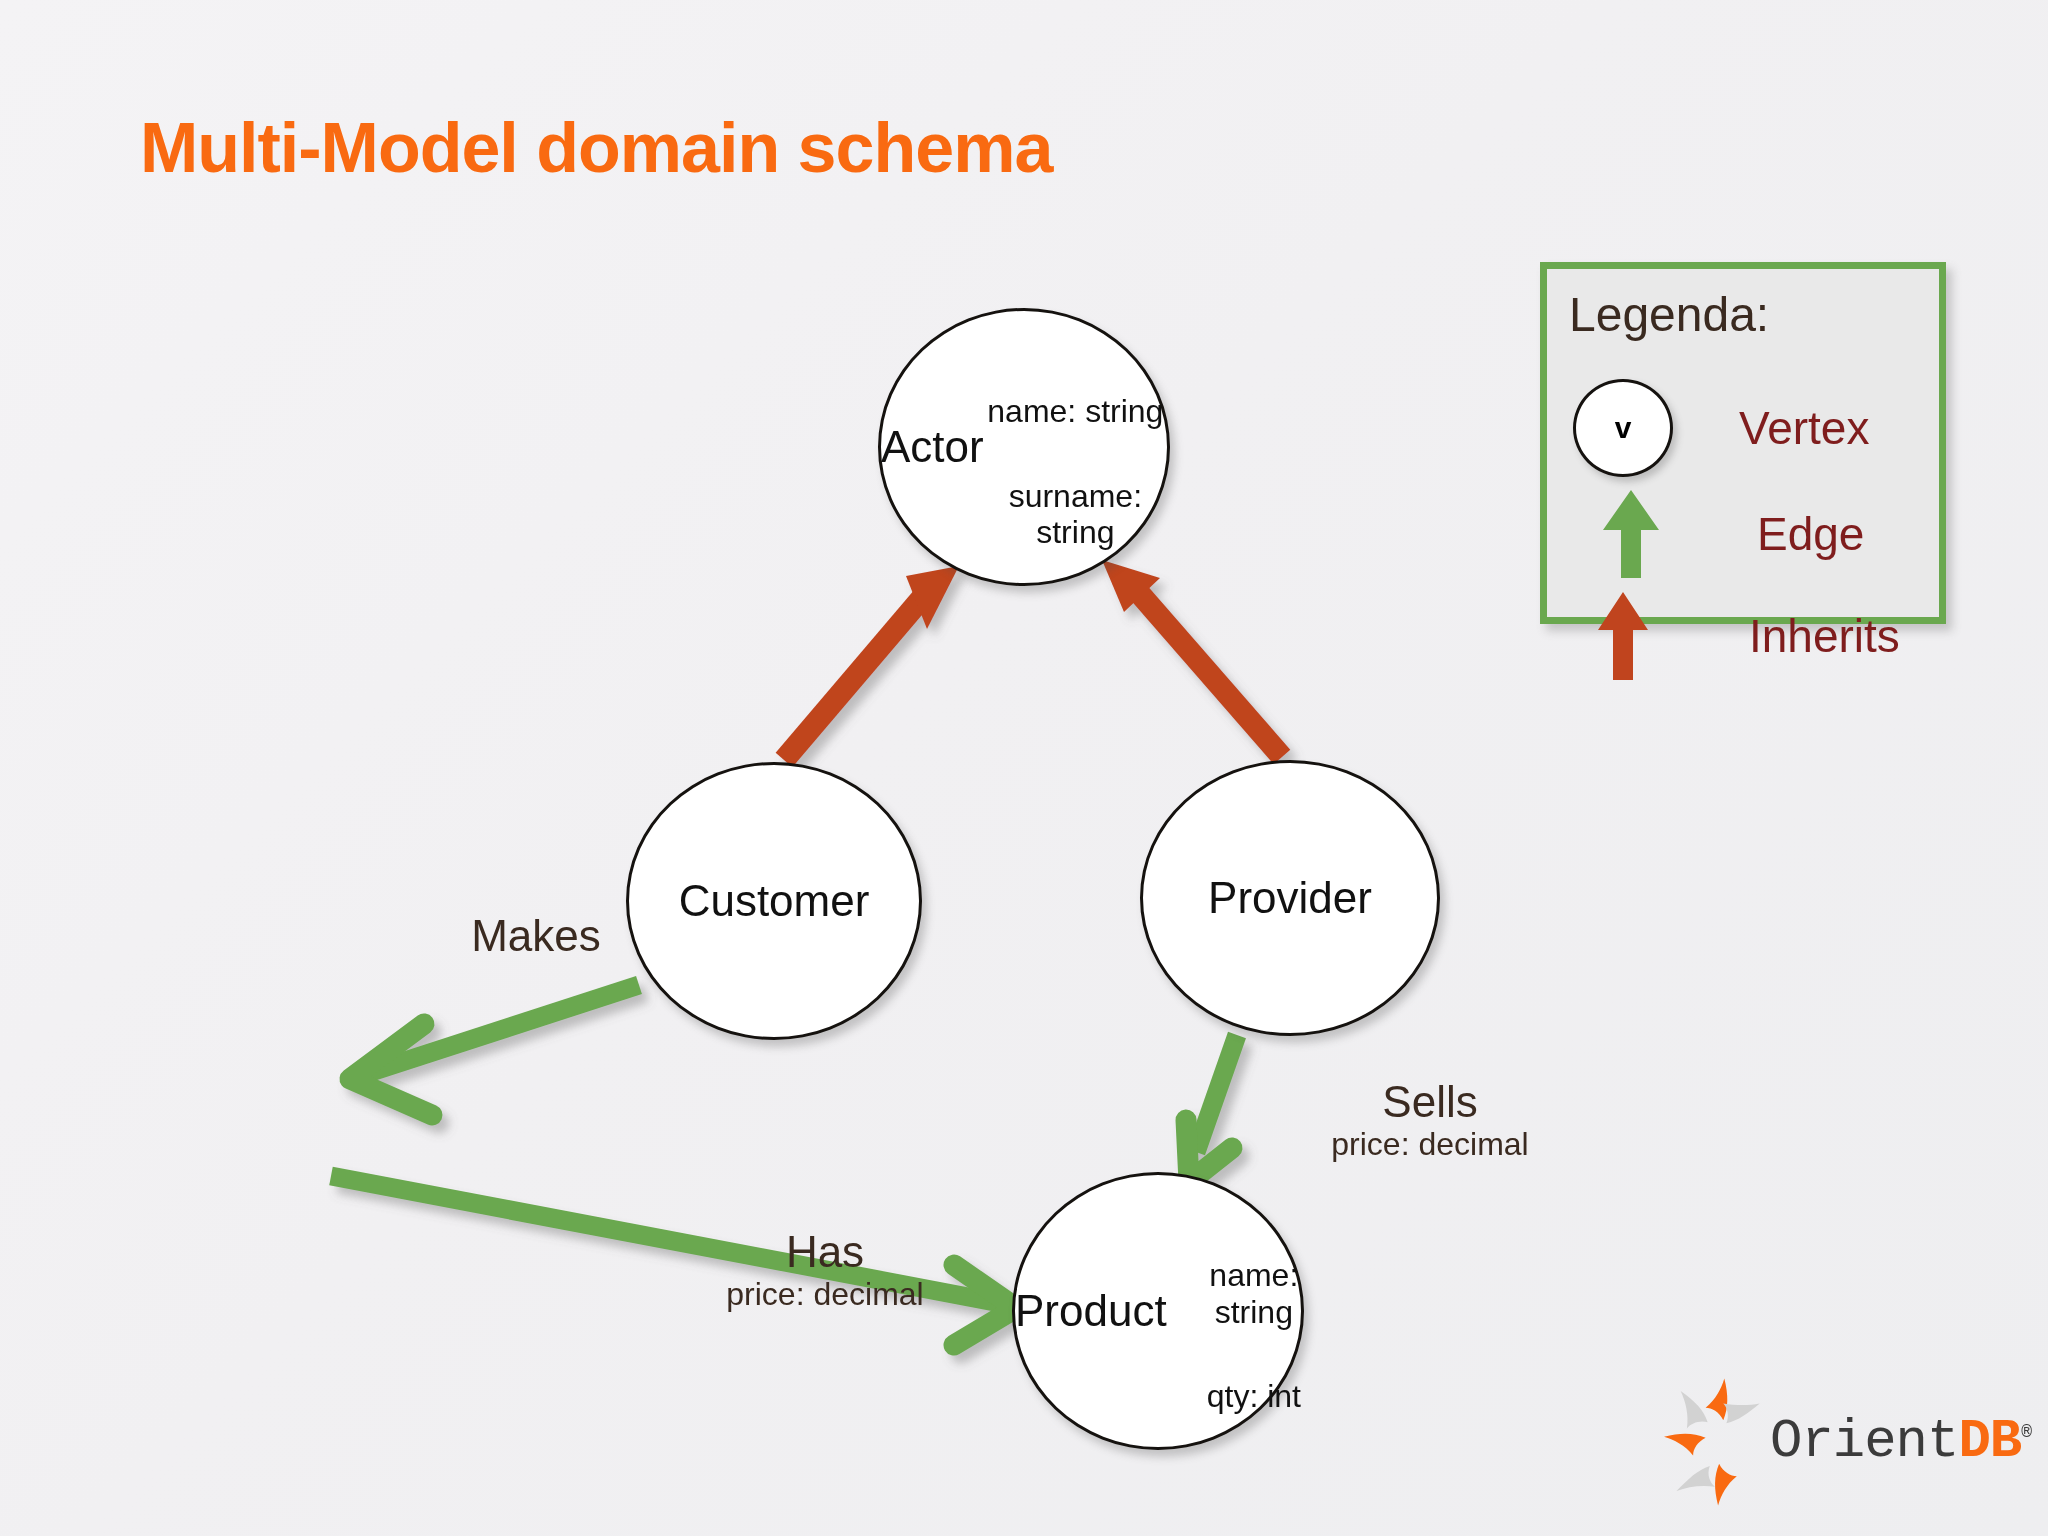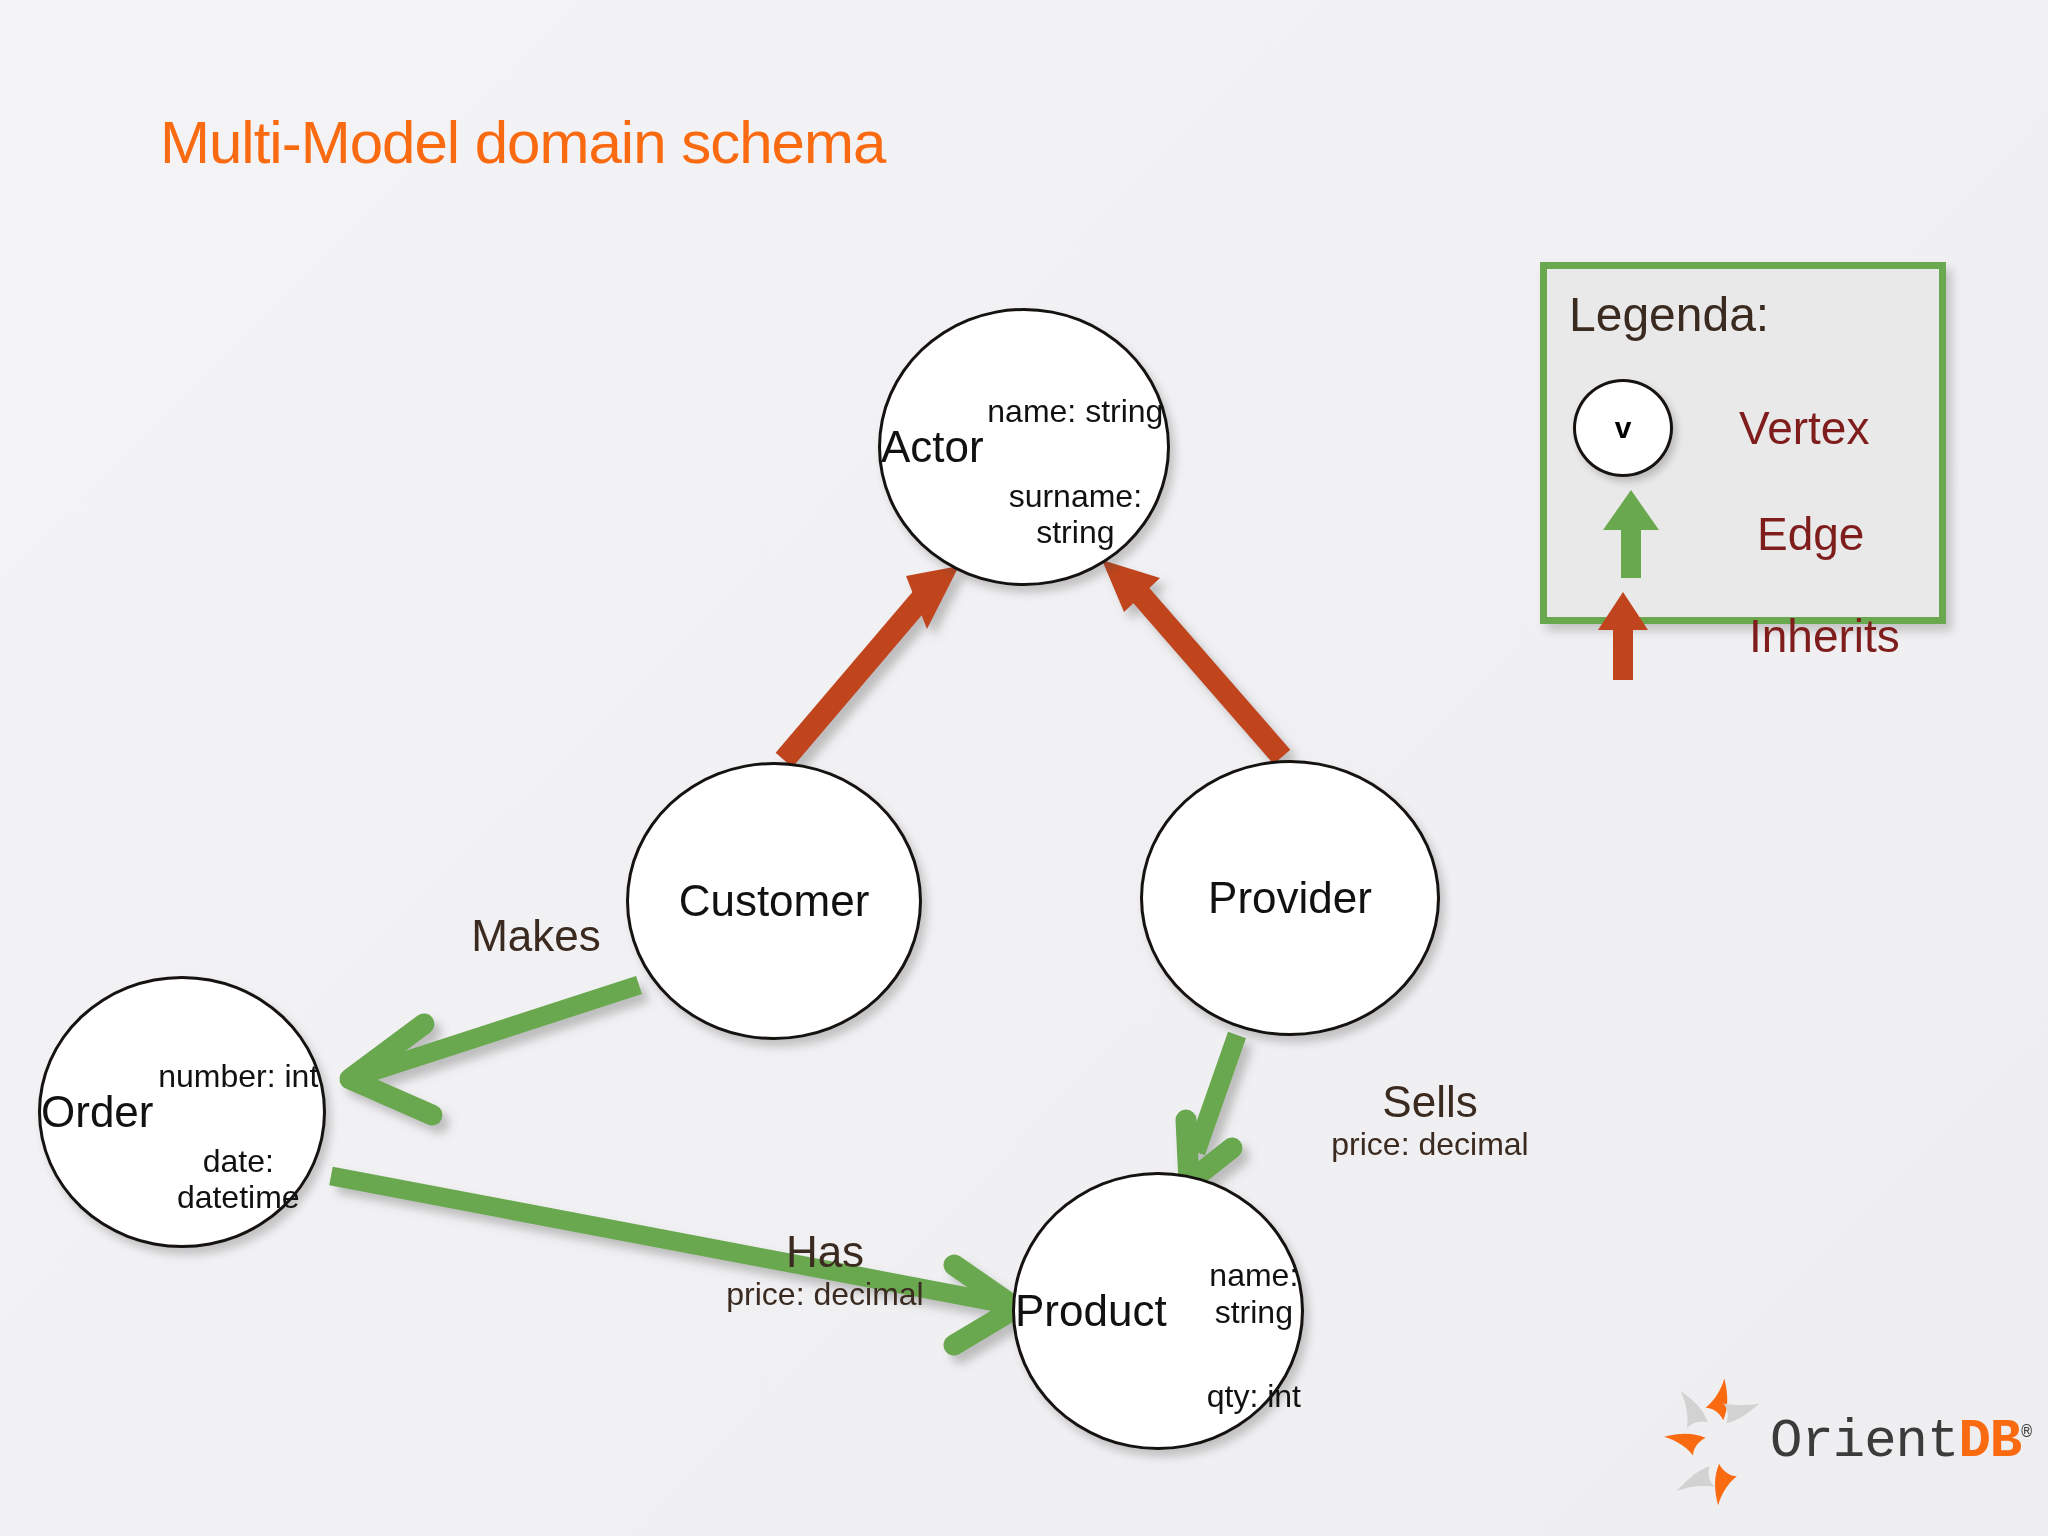--- a/index.html
+++ b/index.html
@@ -14,24 +14,24 @@
     position: relative;
     width: 2048px;
     height: 1536px;
     background: linear-gradient(135deg, #f4f3f5 0%, #f1f0f2 45%, #eeeef0 100%);
     overflow: hidden;
   }
 
   
   #title {
     position: absolute;
-    left: 160px;
+    left: 140px;
     top: 108px;
-    font-size: 60px;
-    font-weight: normal;
+    font-size: 70px;
+    font-weight: bold;
     color: #f96a11;
     letter-spacing: -1px;
     white-space: nowrap;
   }
 
   
   #edges {
     position: absolute;
     left: 0;
     top: 0;
@@ -220,27 +220,20 @@
   </div>
 
   <div class="node" id="node-customer">
     <div class="nname">Customer</div>
   </div>
 
   <div class="node" id="node-provider">
     <div class="nname">Provider</div>
   </div>
 
-  <div class="node" id="node-order">
-    <div class="nname">Order</div>
-    <div class="nprops">
-      <div class="nprop">number: int</div>
-      <div class="nprop">date: datetime</div>
-    </div>
-  </div>
 
   <div class="node" id="node-product">
     <div class="nname">Product</div>
     <div class="nprops">
       <div class="nprop">name: string</div>
       <div class="nprop">qty: int</div>
     </div>
   </div>
 
   <div class="edge-label" id="label-makes">

